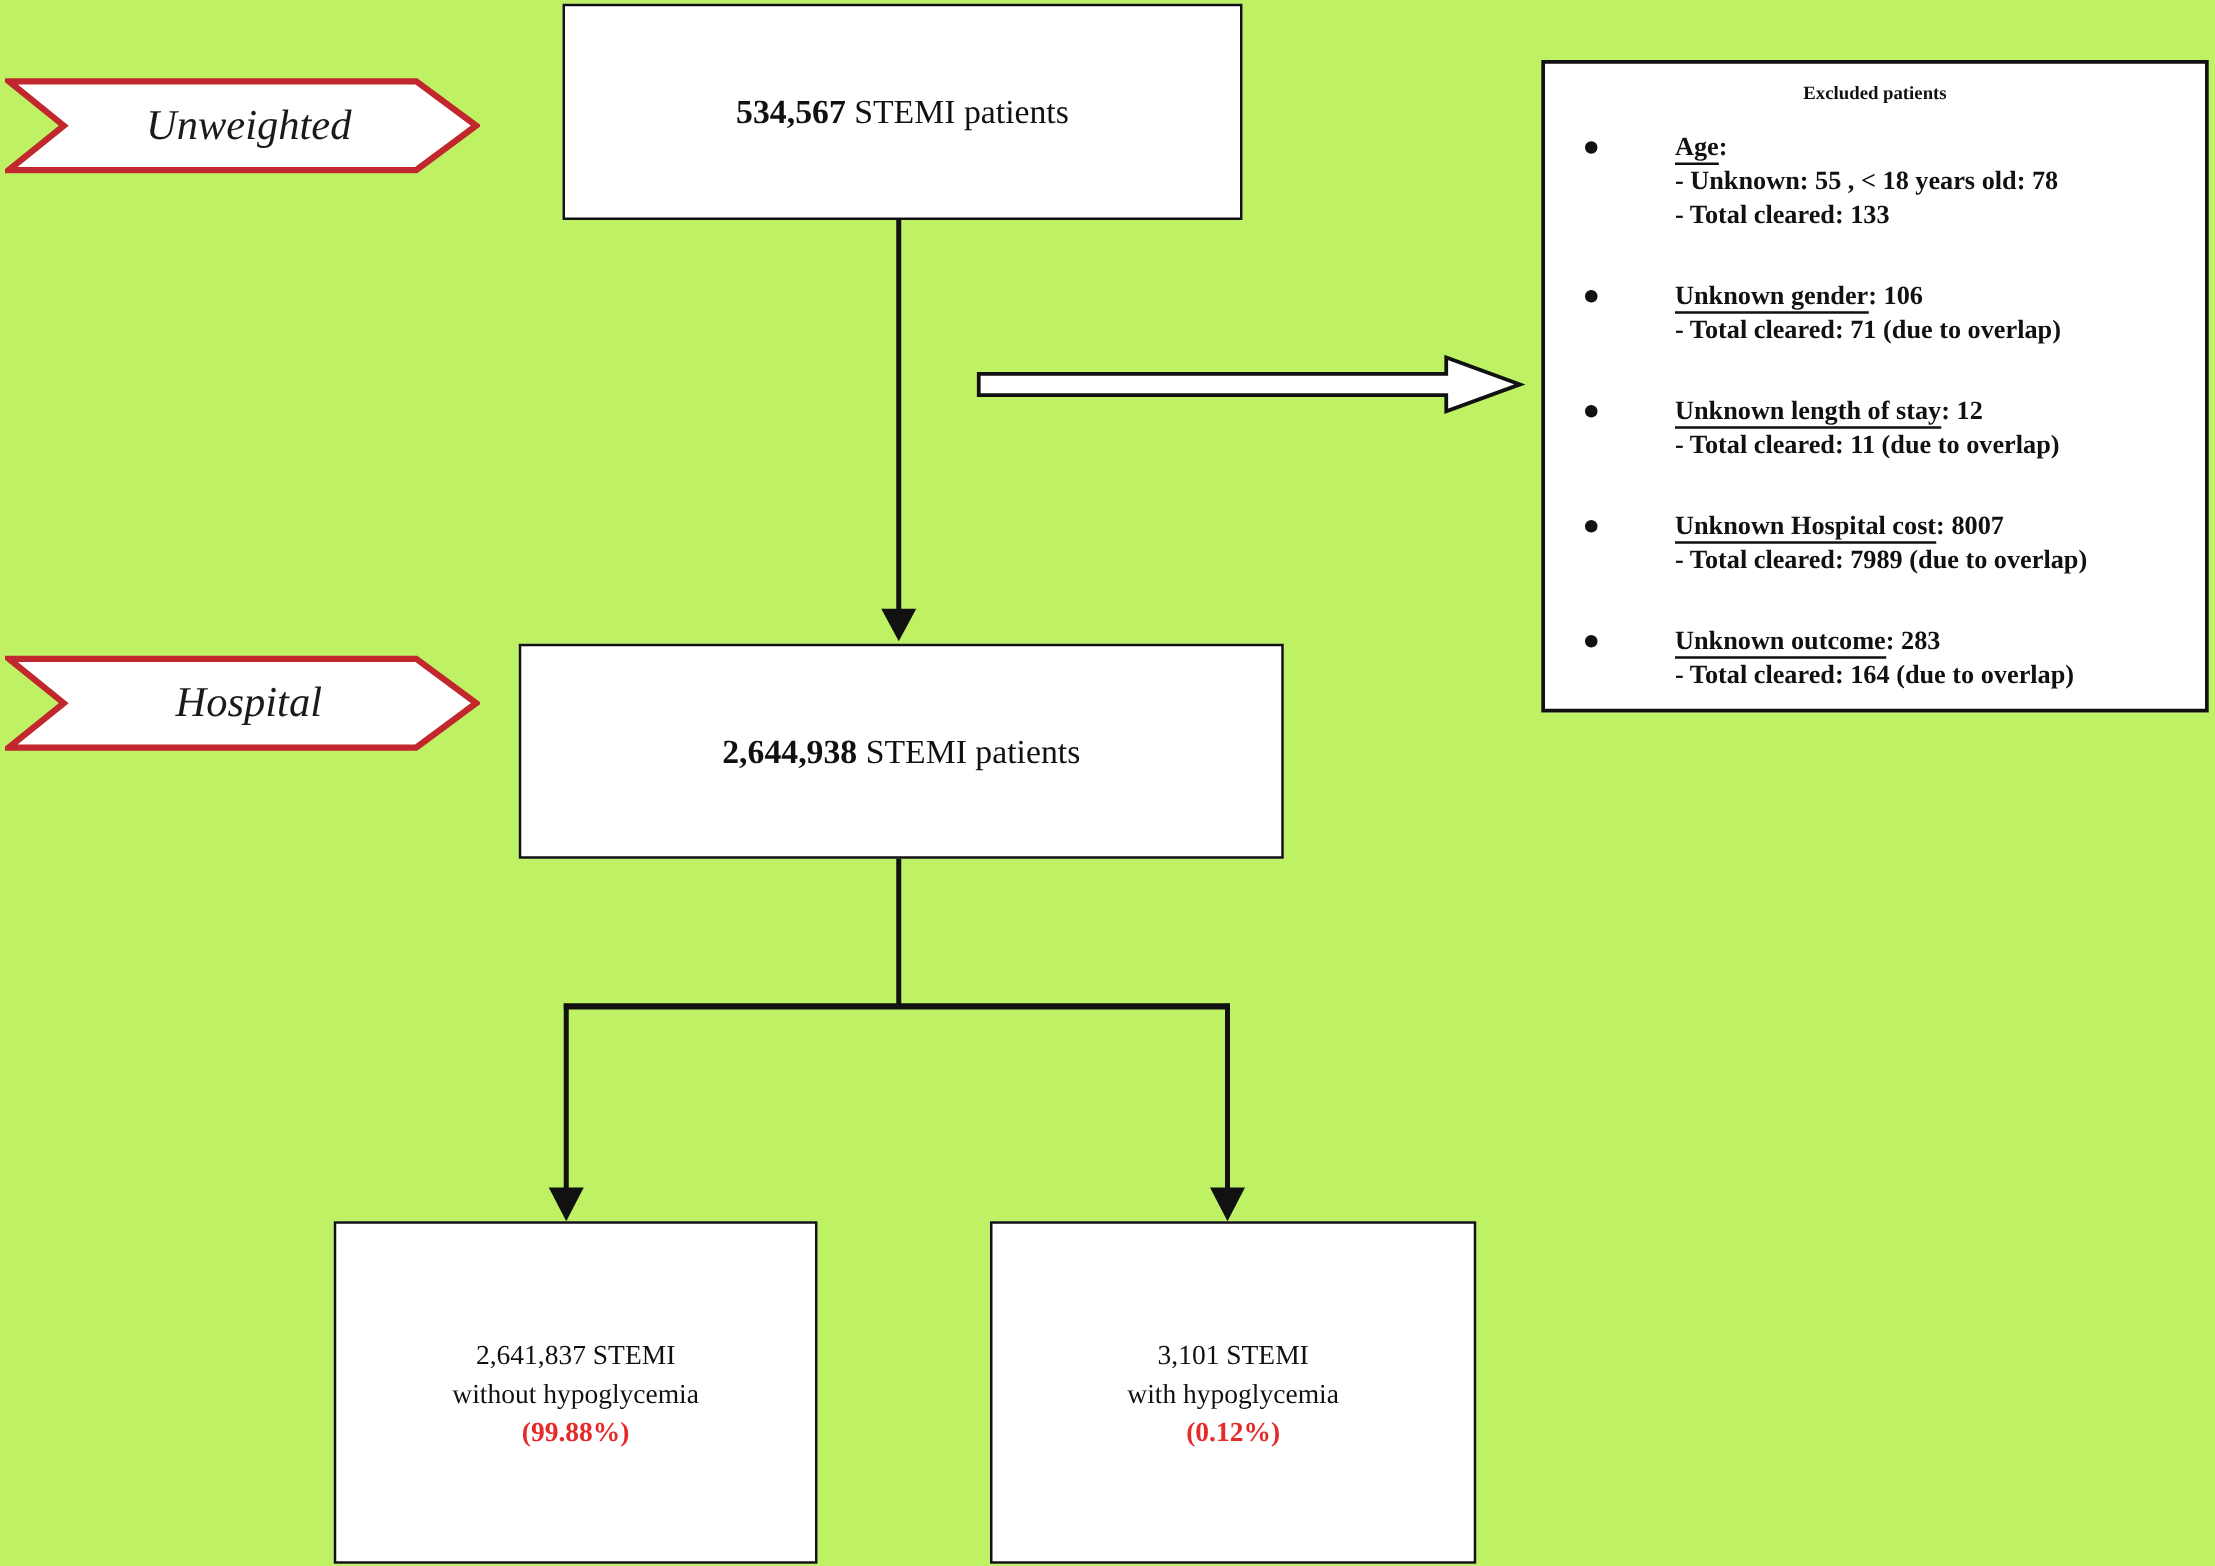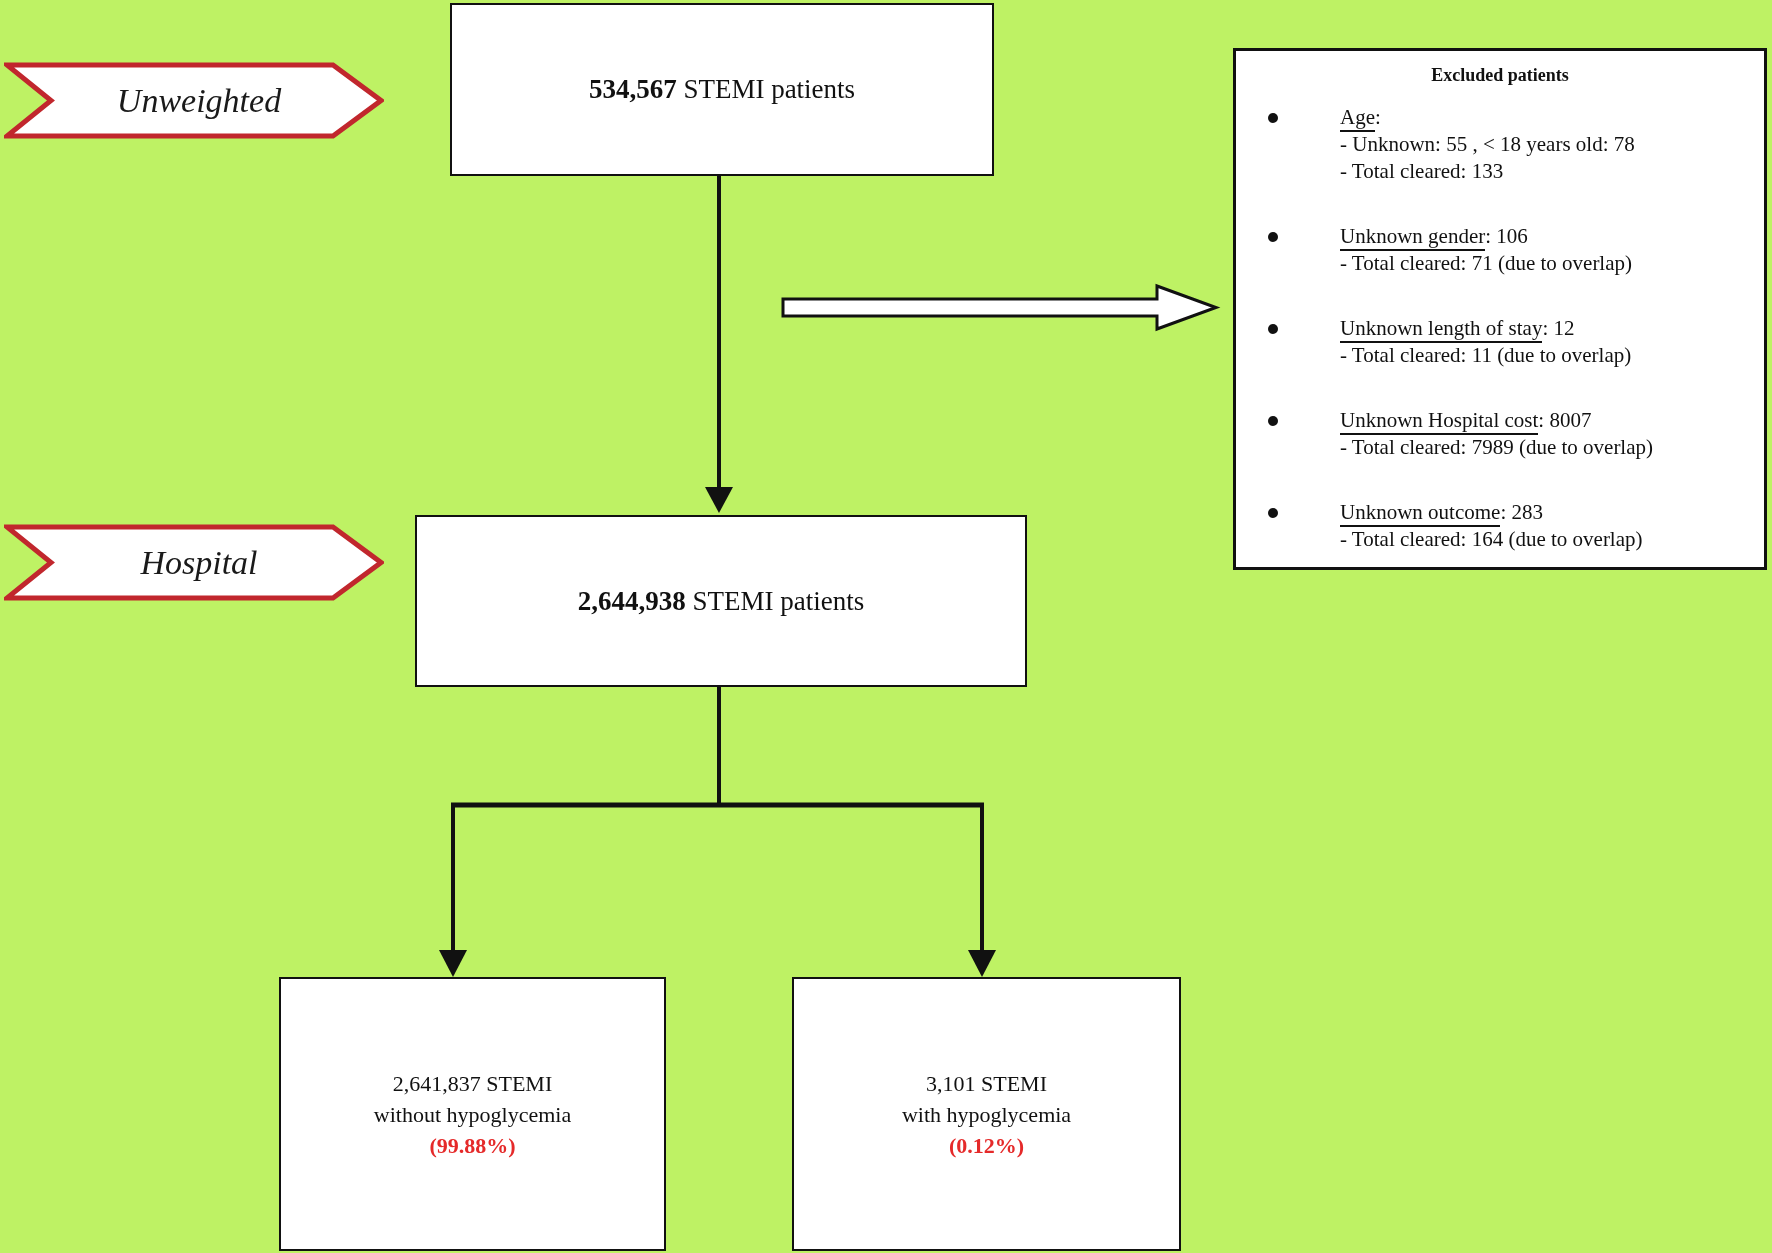--- a/index.html
+++ b/index.html
@@ -7,43 +7,43 @@
     position:relative;width:1772px;height:1253px;background:#bef264;overflow:hidden;
     font-family:"Liberation Serif","DejaVu Serif",serif;color:#111;
   }
   svg.overlay{position:absolute;left:0;top:0;width:1772px;height:1253px;pointer-events:none;}
   .flowbox{
     position:absolute;background:#fff;border:2px solid #111;
     display:flex;align-items:center;justify-content:center;text-align:center;
   }
   .box-top   {left:450px;top:3px;   width:540px;height:169px;font-size:27px;}
   .box-mid   {left:415px;top:515px; width:608px;height:168px;font-size:27px;justify-content:center;}
-  .box-left  {left:279px;top:977px; width:383px;height:270px;font-size:22px;line-height:31px;}
+  .box-left  {left:267px;top:977px; width:383px;height:270px;font-size:22px;line-height:31px;}
   .box-right {left:792px;top:977px; width:385px;height:270px;font-size:22px;line-height:31px;}
   .pct{font-weight:bold;}
   .banner{position:absolute;left:4px;width:380px;height:77px;}
   .banner-un{top:62px;}
   .banner-we{top:524px;}
   .banner svg{position:absolute;left:0;top:0;}
   .banner .label{
     position:absolute;left:40px;right:30px;top:0;bottom:0;
     display:flex;align-items:center;justify-content:center;
     font-style:italic;font-size:34px;color:#1a1a1a;
   }
   .box-excluded{
     position:absolute;left:1233px;top:48px;width:534px;height:522px;
     background:#fff;border:3px solid #111;box-sizing:border-box;
     font-size:21px;line-height:27px;
   }
-  .ex-title{font-weight:bold;text-align:center;font-size:18px;margin-top:11px;margin-bottom:15px;}
+  .ex-title{font-weight:bold;text-align:center;font-size:15px;margin-top:11px;margin-bottom:15px;}
   .ex-item{display:flex;align-items:flex-start;}
   .ex-item + .ex-item{margin-top:38px;}
   .ex-bullet-col{width:72px;margin-left:32px;flex:0 0 auto;display:flex;justify-content:flex-start;}
   .ex-dot{width:10px;height:10px;border-radius:50%;background:#111;margin-top:9px;}
-  .ex-text{flex:1;}
+  .ex-text{flex:1;font-weight:bold;}
   .u{border-bottom:2px solid #111;padding-bottom:1px;}
 </style>
 </head>
 <body>
 
 <div class="canvas">
 
   <svg class="overlay" viewBox="0 0 1772 1253">
 
     <line x1="719" y1="172" x2="719" y2="490" stroke="#111" stroke-width="4"></line>

